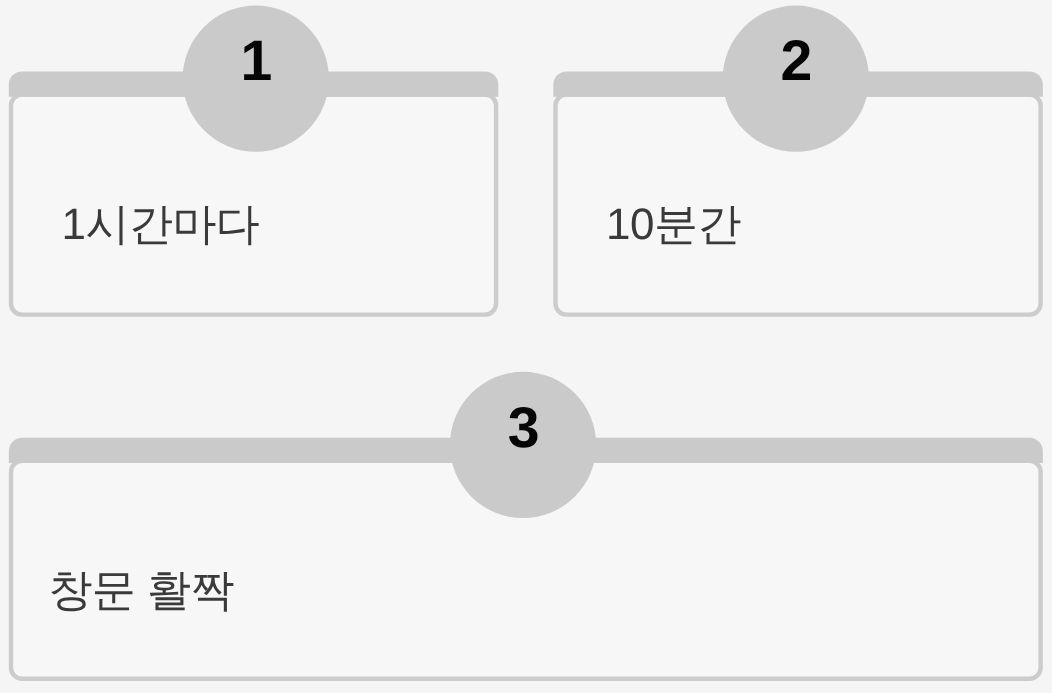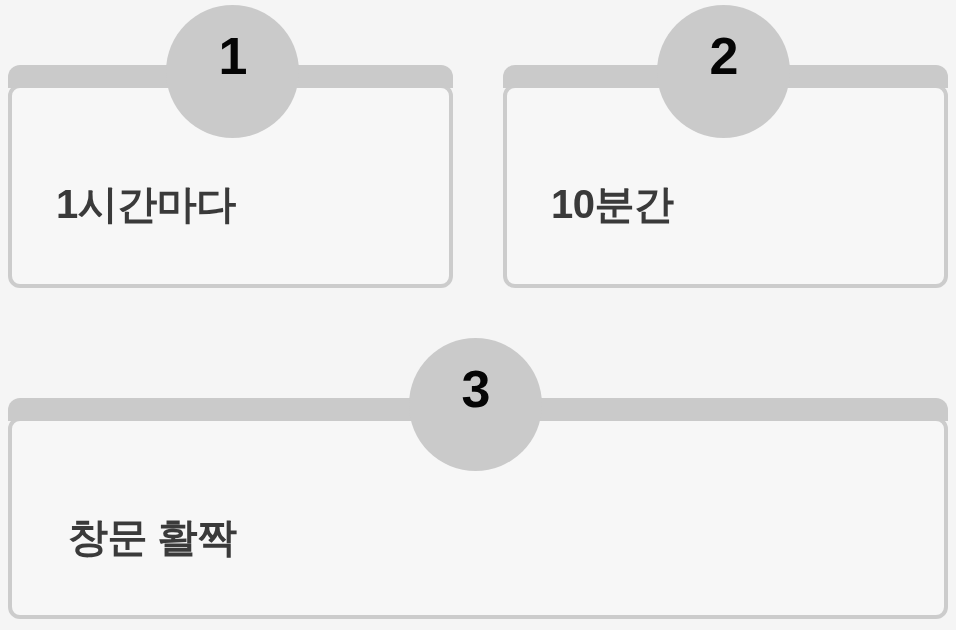--- a/index.html
+++ b/index.html
@@ -50,21 +50,21 @@
     background: #f7f7f7;
     border: 4px solid #cccccc;
     border-radius: 12px;
     z-index: 0;
   }
 
   .step-label {
     position: absolute;
     color: #3a3a3a;
     font-size: 40px;
-    font-weight: 700;
+    font-weight: 400;
     letter-spacing: -0.5px;
     line-height: 1;
     white-space: nowrap;
     z-index: 2;
   }
 
   
   .step-badge {
     position: absolute;
     width: 133px;
@@ -95,21 +95,21 @@
   .card-1 .step-label,
   .card-2 .step-label { left: 48px; top: 119px; }
 
   .badge-1 { left: 166px; top: 5px; }
   .badge-2 { left: 657px; top: 5px; }
 
   
   .card-3 { left: 8px; top: 398px; width: 940px; }
   .card-3 .step-bar { width: 940px; }
   .card-3 .step-body { top: 19px; width: 940px; height: 202px; }
-  .card-3 .step-label { left: 60px; top: 119px; }
+  .card-3 .step-label { left: 36px; top: 119px; }
 
   .badge-3 { left: 409px; top: 338px; }
 </style>
 </head>
 <body>
 
 <div id="stage">
 
   <div class="step-card card-1">
     <div class="step-bar"></div>

